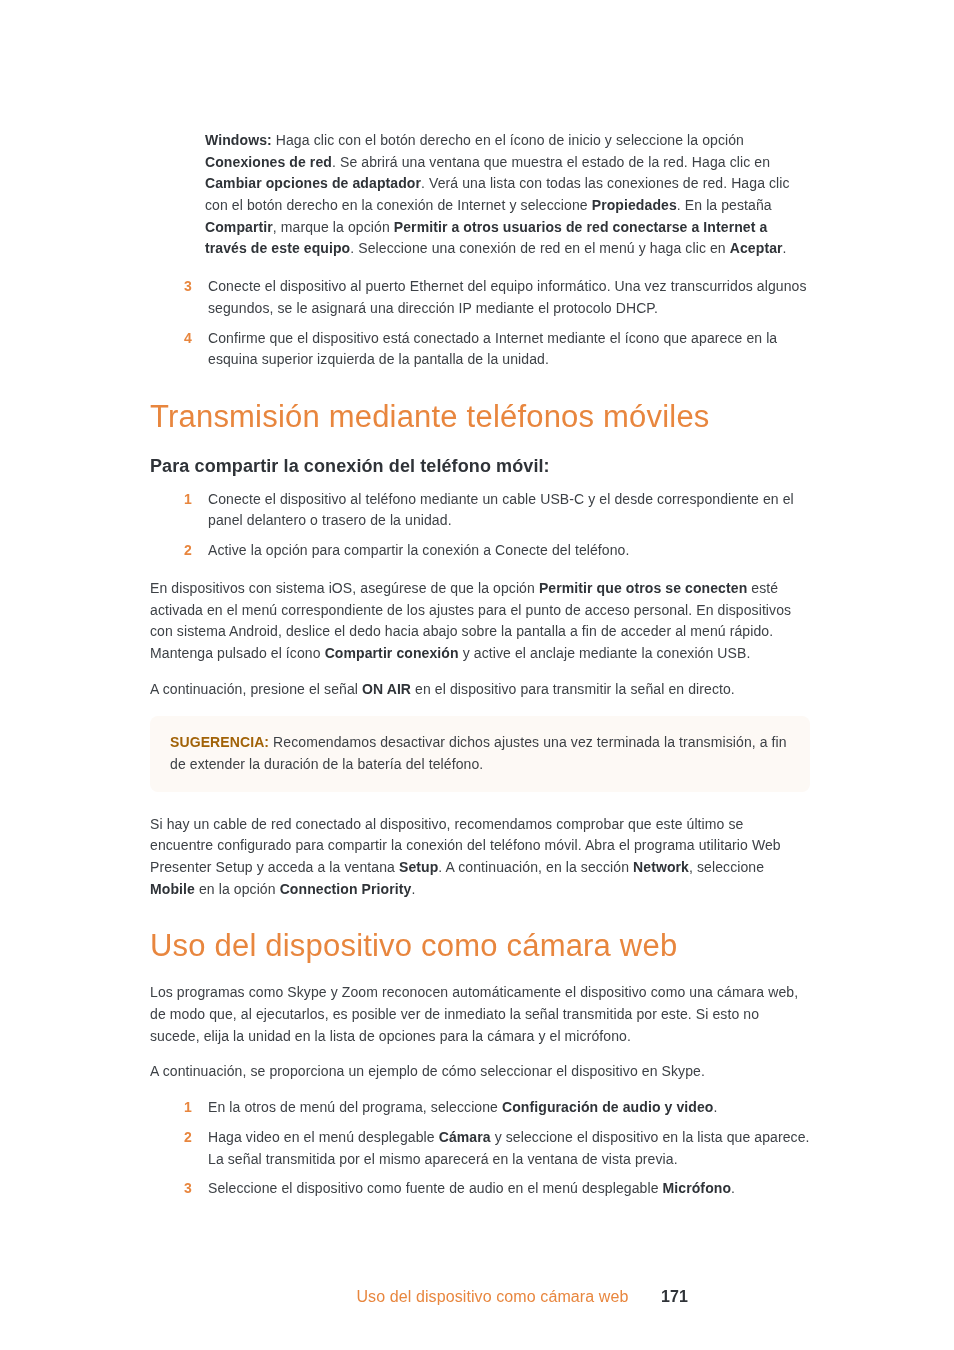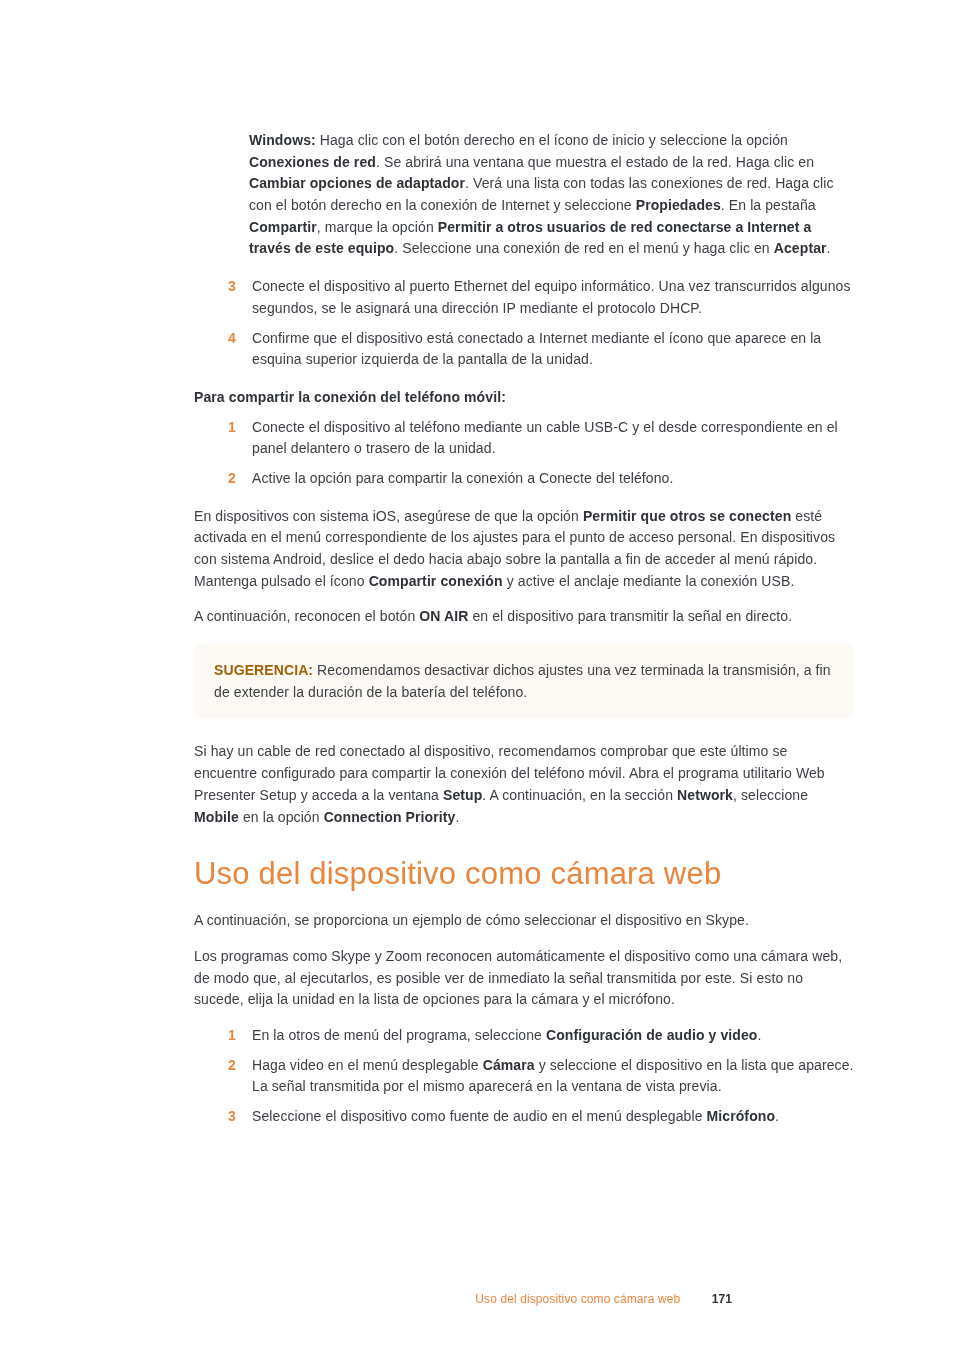--- a/index.html
+++ b/index.html
@@ -10,21 +10,20 @@
     font-family: "Helvetica Neue", Helvetica, Arial, sans-serif;
     color: #32363a;
     -webkit-font-smoothing: antialiased;
   }
   .page {
     width: 788px;
     height: 1350px;
     position: relative;
     box-sizing: border-box;
     padding: 130px 100px 0 150px;
-    margin-left: 44px;
   }
   .content {
     width: 660px;
   }
   p, li {
     font-size: 14px;
     line-height: 1.55;
     color: #3d4146;
     font-weight: 400;
     letter-spacing: 0.1px;
@@ -60,38 +59,38 @@
     font-size: 14px;
     line-height: 1.55;
   }
   ol.numbered > li .txt {
     flex: 1;
   }
   .subhead {
     font-weight: 600;
     color: #2f3338;
     margin: 10px 0 8px 0;
-    font-size: 14px;
+    font-size: 18px;
   }
   .tipbox {
     background: #fdf9f5;
     border-radius: 8px;
     padding: 16px 20px;
     margin: 16px 0 22px 0;
   }
   .tipbox p { margin: 0; }
   .tipbox .tip-label {
     color: #a16207;
     font-weight: 600;
   }
   .footer {
     position: absolute;
     bottom: 44px;
     right: 100px;
-    font-size: 12px;
+    font-size: 16px;
     color: #3d4146;
     letter-spacing: 0.1px;
   }
   .footer .section {
     color: #e8863e;
     margin-right: 28px;
   }
   .footer .pg {
     font-weight: 600;
     color: #2f3338;
@@ -113,57 +112,58 @@
       <li>
         <span class="num">3</span>
         <span class="txt">Conecte el dispositivo al puerto Ethernet del equipo informático. Una vez transcurridos algunos segundos, se le asignará una dirección IP mediante el protocolo DHCP.</span>
       </li>
       <li>
         <span class="num">4</span>
         <span class="txt">Confirme que el dispositivo está conectado a Internet mediante el ícono que aparece en la esquina superior izquierda de la pantalla de la unidad.</span>
       </li>
     </ol>
 
+    <h1>Transmisión mediante teléfonos móviles</h1>
 
 
     <p class="subhead">Para compartir la conexión del teléfono móvil:</p>
 
     <ol class="numbered">
       <li>
         <span class="num">1</span>
         <span class="txt">Conecte el dispositivo al teléfono mediante un cable USB-C y el desde correspondiente en el panel delantero o trasero de la unidad.</span>
       </li>
       <li>
         <span class="num">2</span>
         <span class="txt">Active la opción para compartir la conexión a Conecte del teléfono.</span>
       </li>
     </ol>
 
     <p>
       <span>En dispositivos con sistema iOS, asegúrese de que la opción </span><span class="bold">Permitir que otros se conecten</span><span> esté activada en el menú correspondiente de los ajustes para el punto de acceso personal. En dispositivos con sistema Android, deslice el dedo hacia abajo sobre la pantalla a fin de acceder al menú rápido. Mantenga pulsado el ícono </span><span class="bold">Compartir conexión</span><span> y active el anclaje mediante la conexión USB.</span>
     </p>
 
     <p>
-      <span>A continuación, reconocen el botón </span><span class="bold">ON AIR</span><span> en el dispositivo para transmitir la señal en directo.</span>
+      <span>A continuación, presione el señal </span><span class="bold">ON AIR</span><span> en el dispositivo para transmitir la señal en directo.</span>
     </p>
 
     <div class="tipbox">
       <p>
         <span class="tip-label">SUGERENCIA:</span><span>  Recomendamos desactivar dichos ajustes una vez terminada la transmisión, a fin de extender la duración de la batería del teléfono.</span>
       </p>
     </div>
 
     <p>
       <span>Si hay un cable de red conectado al dispositivo, recomendamos comprobar que este último se encuentre configurado para compartir la conexión del teléfono móvil. Abra el programa utilitario Web Presenter Setup y acceda a la ventana </span><span class="bold">Setup</span><span>. A continuación, en la sección </span><span class="bold">Network</span><span>, seleccione </span><span class="bold">Mobile</span><span> en la opción </span><span class="bold">Connection Priority</span><span>.</span>
     </p>
 
     <h1>Uso del dispositivo como cámara web</h1>
 
+    <p>Los programas como Skype y Zoom reconocen automáticamente el dispositivo como una cámara web, de modo que, al ejecutarlos, es posible ver de inmediato la señal transmitida por este. Si esto no sucede, elija la unidad en la lista de opciones para la cámara y el micrófono.</p>
     <p>A continuación, se proporciona un ejemplo de cómo seleccionar el dispositivo en Skype.</p>
-    <p>Los programas como Skype y Zoom reconocen automáticamente el dispositivo como una cámara web, de modo que, al ejecutarlos, es posible ver de inmediato la señal transmitida por este. Si esto no sucede, elija la unidad en la lista de opciones para la cámara y el micrófono.</p>
 
     <ol class="numbered">
       <li>
         <span class="num">1</span>
         <span class="txt">
           <span>En la otros de menú del programa, seleccione </span><span class="bold">Configuración de audio y video</span><span>.</span>
         </span>
       </li>
       <li>
         <span class="num">2</span>

